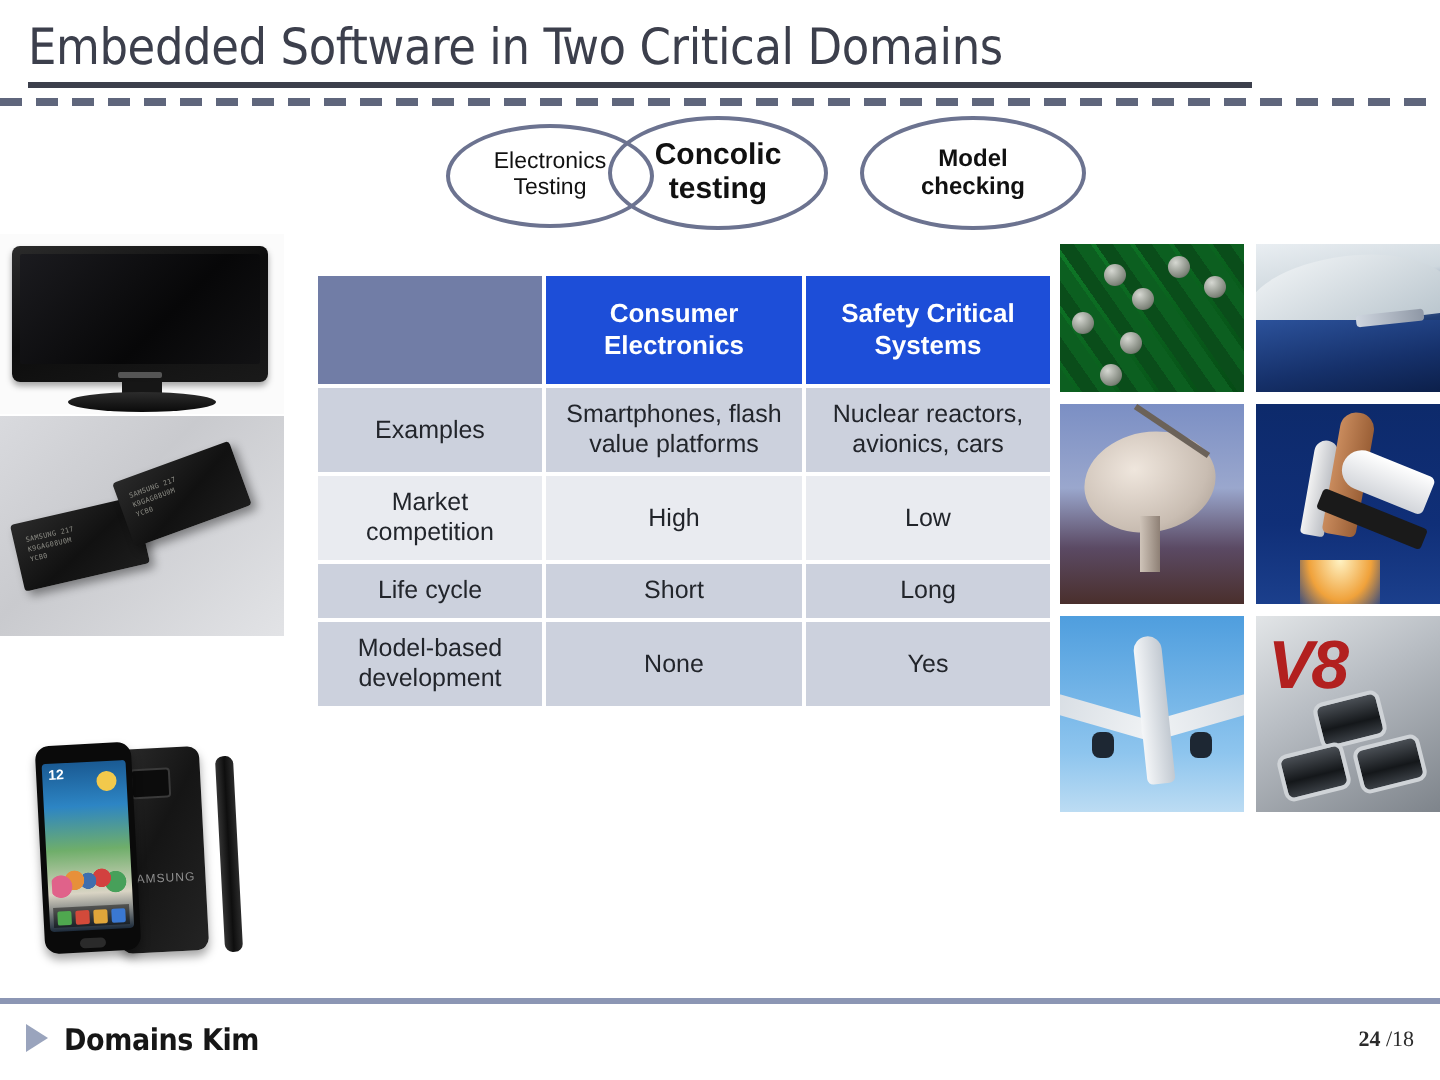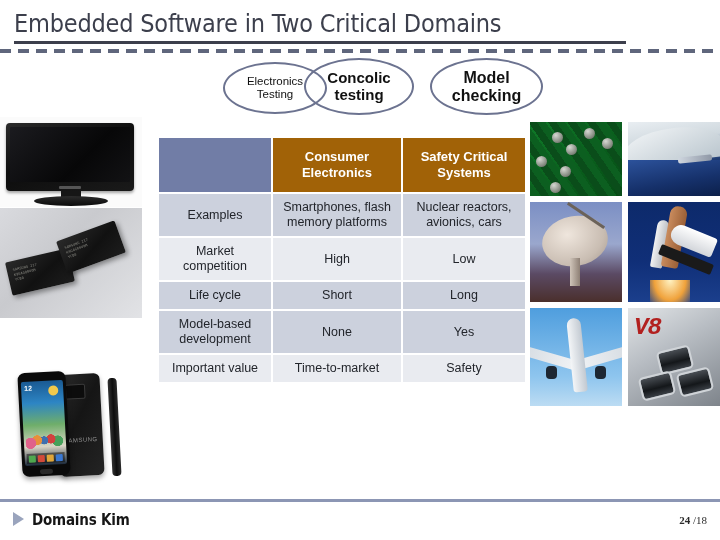--- a/index.html
+++ b/index.html
@@ -69,21 +69,21 @@
     z-index: 3;
   }
   #ellipse-concolic {
     left: 304px; top: 58px; width: 110px; height: 57px;
     font-size: 15px;
     font-weight: 700;
     z-index: 2;
   }
   #ellipse-model {
     left: 430px; top: 58px; width: 113px; height: 57px;
-    font-size: 16px;
+    font-size: 12px;
     font-weight: 700;
     z-index: 1;
   }
 
   
   .photo { position: absolute; overflow: hidden; }
 
   
   #img-tv { left: 0px; top: 117px; width: 142px; height: 90px; background: #fbfbfb; }
   .tv-body {
@@ -274,22 +274,22 @@
   }
   .plane .wingr {
     position: absolute; right: -6px; top: 46px; width: 58px; height: 10px;
     background: linear-gradient(270deg,#d7dde3,#f3f5f7); transform: rotate(-16deg);
     border-radius: 4px;
   }
   .plane .eng { position: absolute; width: 11px; height: 13px; background: #1d2733; border-radius: 4px; }
   .engine { background: linear-gradient(150deg,#e2e5e7 0%, #b9bec4 40%, #7e848b 100%); }
   .engine .v8 {
     position: absolute; left: 6px; top: 6px; color: #b2201f;
-    font-size: 24px; font-weight: 800; font-style: italic;
-    font-family: Liberation Mono, monospace; letter-spacing: -1px;
+    font-size: 34px; font-weight: 800; font-style: italic;
+    font-family: Liberation Sans, sans-serif; letter-spacing: -1px;
   }
   .engine .cyl {
     position: absolute; width: 30px; height: 20px; border-radius: 5px;
     background: linear-gradient(180deg,#4a4f55,#14171a 60%,#3a3f45);
     border: 2px solid #cfd3d7;
   }
 
   
   #compare-table {
     position: absolute;
@@ -305,21 +305,21 @@
   #compare-table col.c2 { width: 128px; }
   #compare-table col.c3 { width: 122px; }
   #compare-table th, #compare-table td {
     padding: 6px 4px;
     text-align: center;
     vertical-align: middle;
     line-height: 1.2;
     border: 0;
   }
   #compare-table thead th {
-    background: #a16207;
+    background: #1d4ed8;
     color: #ffffff;
     font-weight: 700;
     font-size: 13px;
     height: 42px;
   }
   #compare-table thead th.blank { background: #717da6; }
   #compare-table tbody tr.dark td { background: #ccd1dd; }
   #compare-table tbody tr.light td { background: #e9ebf0; }
   #compare-table tbody td { font-weight: 400; }
 
@@ -470,43 +470,38 @@
         <span>Consumer</span><br><span>Electronics</span>
       </th>
       <th>
         <span>Safety Critical</span><br><span>Systems</span>
       </th>
     </tr>
   </thead>
   <tbody>
     <tr class="dark">
       <td>Examples</td>
-      <td>Smartphones, flash memory platforms</td>
+      <td>Smartphones, flash value platforms</td>
       <td>Nuclear reactors, avionics, cars</td>
     </tr>
     <tr class="light">
       <td>Market competition</td>
       <td>High</td>
       <td>Low</td>
     </tr>
     <tr class="dark">
       <td>Life cycle</td>
       <td>Short</td>
       <td>Long</td>
     </tr>
     <tr class="dark">
       <td>Model-based development</td>
       <td>None</td>
       <td>Yes</td>
     </tr>
-    <tr class="light">
-      <td>Important value</td>
-      <td>Time-to-market</td>
-      <td>Safety</td>
-    </tr>
   </tbody>
 </table>
 
 <div id="footer-rule"></div>
 <div id="footer-bullet"></div>
 <div id="footer-author">Domains Kim</div>
 <div id="footer-pageno">
   <span class="cur">24</span>
   <span>/</span><span>18</span>
 </div>

